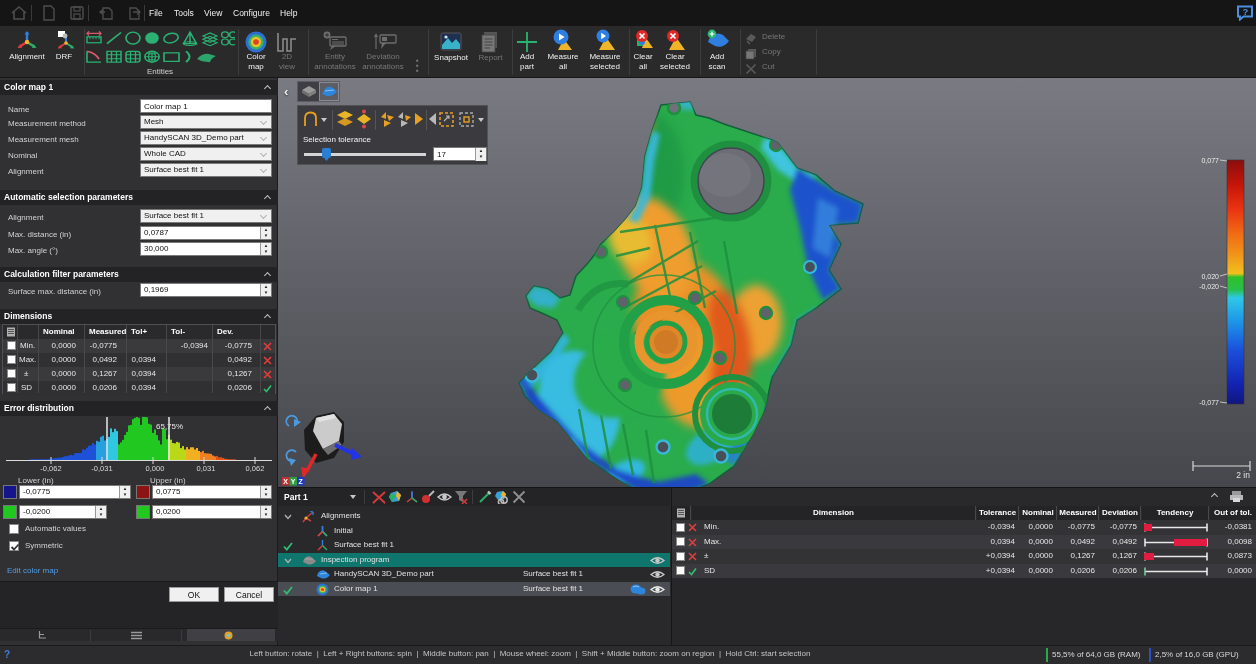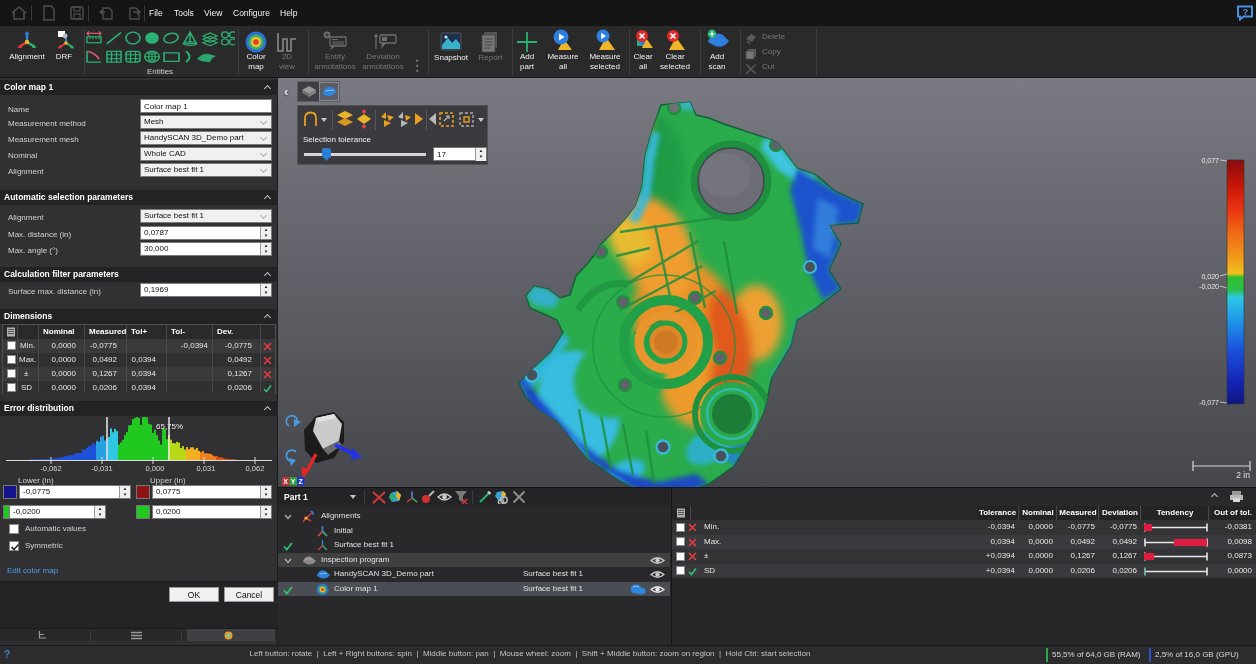--- a/index.html
+++ b/index.html
@@ -472,21 +472,21 @@
       <text x="255" y="54" font-size="7.5" fill="#d8d8d8" text-anchor="middle" font-family="Liberation Sans">0,062</text>
       </svg>
     </div>
     <div class="flabel" style="top:398px;left:18px">Lower (in)</div>
       <div class="flabel" style="top:398px;left:150px">Upper (in)</div>
     <div class="cbox" style="left:3px;top:407px;background:#14148c"></div>
     <div class="numin" style="left:19px;top:407px;width:112px">-0,0775<span class="spinbtn">▲<br>▼</span></div>
     <div class="cbox" style="left:136px;top:407px;background:#8c1414"></div>
     <div class="numin" style="left:152px;top:407px;width:120px">0,0775<span class="spinbtn">▲<br>▼</span></div>
     <div class="cbox" style="left:3px;top:427px;background:#20c820"></div>
-    <div class="numin" style="left:9px;top:427px;width:97px">-0,0200<span class="spinbtn">▲<br>▼</span></div>
+    <div class="numin" style="left:19px;top:427px;width:88px">-0,0200<span class="spinbtn">▲<br>▼</span></div>
     <div class="cbox" style="left:136px;top:427px;background:#20c820"></div>
     <div class="numin" style="left:152px;top:427px;width:120px">0,0200<span class="spinbtn">▲<br>▼</span></div>
     <div class="chk" style="left:9px;top:446px;width:10px;height:10px"></div>
     <div class="flabel" style="left:25px;top:446px">Automatic values</div>
     <div class="chk" style="left:9px;top:463px;width:10px;height:10px"></div>
     <svg class="abs" style="left:9px;top:463px" width="12" height="12" viewBox="0 0 12 12">
         <path d="M2.5 6 L5 8.5 L9.5 3.5" stroke="#333" stroke-width="1.8" fill="none"></path>
       </svg>
     <div class="flabel" style="left:25px;top:463px">Symmetric</div>
     <div class="flabel blink" style="left:7px;top:488px">Edit color map</div>
@@ -801,21 +801,21 @@
       <svg class="abs" style="left:5px;top:4px" width="10" height="9" viewBox="0 0 10 9">
           <path d="M1 4.5 L3.8 7.5 L9 1" stroke="#2fbf71" stroke-width="1.8" fill="none"></path>
         </svg>
       <svg class="abs" style="left:38px;top:1px" width="13" height="13" viewBox="0 0 13 13">
           <path d="M6.5 6.5 V1" stroke="#2e7fe0" stroke-width="1.4"></path>
           <path d="M6.5 6.5 L11 11" stroke="#2ab06a" stroke-width="1.4"></path>
           <path d="M6.5 6.5 L2 11" stroke="#c84040" stroke-width="1.4"></path>
         </svg>
       <span class="abs" style="left:56px">Surface best fit 1</span>
     </div>
-    <div class="trow" style="top:64.5px;background:#404040">
+    <div class="trow" style="top:64.5px;background:#0f766e">
       <svg class="abs" style="left:6px;top:5px" width="8" height="6" viewBox="0 0 8 6">
           <path d="M1 1 L4 4.5 L7 1" stroke="#b0b0b0" stroke-width="1.3" fill="none"></path>
         </svg>
       <svg class="abs" style="left:24px;top:2px" width="15" height="11" viewBox="0 0 15 11">
           <path d="M2 4 Q5 0 9 2 L14 6 Q10 11 5 9 L1 7 Z" fill="#8a8a8a"></path>
           <path d="M3 4 L11 4" stroke="#b0b0b0" stroke-width="0.8"></path>
         </svg>
       <span class="abs" style="left:43px">Inspection program</span>
       <svg class="abs" style="left:372px;top:2px" width="15" height="11" viewBox="0 0 15 11">
           <path d="M1 5.5 Q7.5 0 14 5.5 Q7.5 11 1 5.5 Z" fill="none" stroke="#c8c8c8" stroke-width="1.3"></path>
@@ -861,20 +861,21 @@
       <span class="chevup" style="left:540px;top:6px"></span>
       <svg class="abs" style="left:558px;top:3px" width="13" height="11" viewBox="0 0 13 11">
           <rect x="2" y="0" width="9" height="4" fill="#9a9a9a"></rect>
           <rect x="0" y="4" width="13" height="5" fill="#b8b8b8"></rect>
           <rect x="3" y="7" width="7" height="4" fill="#d8d8d8"></rect>
         </svg>
       <div class="rth" style="left:0;width:19px"><svg style="margin-top:2px" width="10" height="10" viewBox="0 0 10 10">
             <rect x="1" y="0.5" width="8" height="9" fill="#b0b0b0"></rect>
             <path d="M2 2.5 H8 M2 4.5 H8 M2 6.5 H8" stroke="#555" stroke-width="1"></path>
           </svg></div>
+      <div class="rth" style="left:20px;width:284px">Dimension</div>
       <div class="rth" style="left:305px;width:42px">Tolerance</div>
       <div class="rth" style="left:348px;width:37px">Nominal</div>
       <div class="rth" style="left:386px;width:41px">Measured</div>
       <div class="rth" style="left:428px;width:41px">Deviation</div>
       <div class="rth" style="left:470px;width:67px">Tendency</div>
       <div class="rth" style="left:538px;width:47px">Out of tol.</div>
       <div class="rrow" style="top:32px;background:#333336">
         <div class="chk" style="left:4px;top:2.5px"></div>
           <svg class="abs" style="left:16px;top:3px" width="9" height="9" viewBox="0 0 9 9">
             <path d="M1 1 L8 8 M8 1 L1 8" stroke="#e23c3c" stroke-width="1.6"></path>

